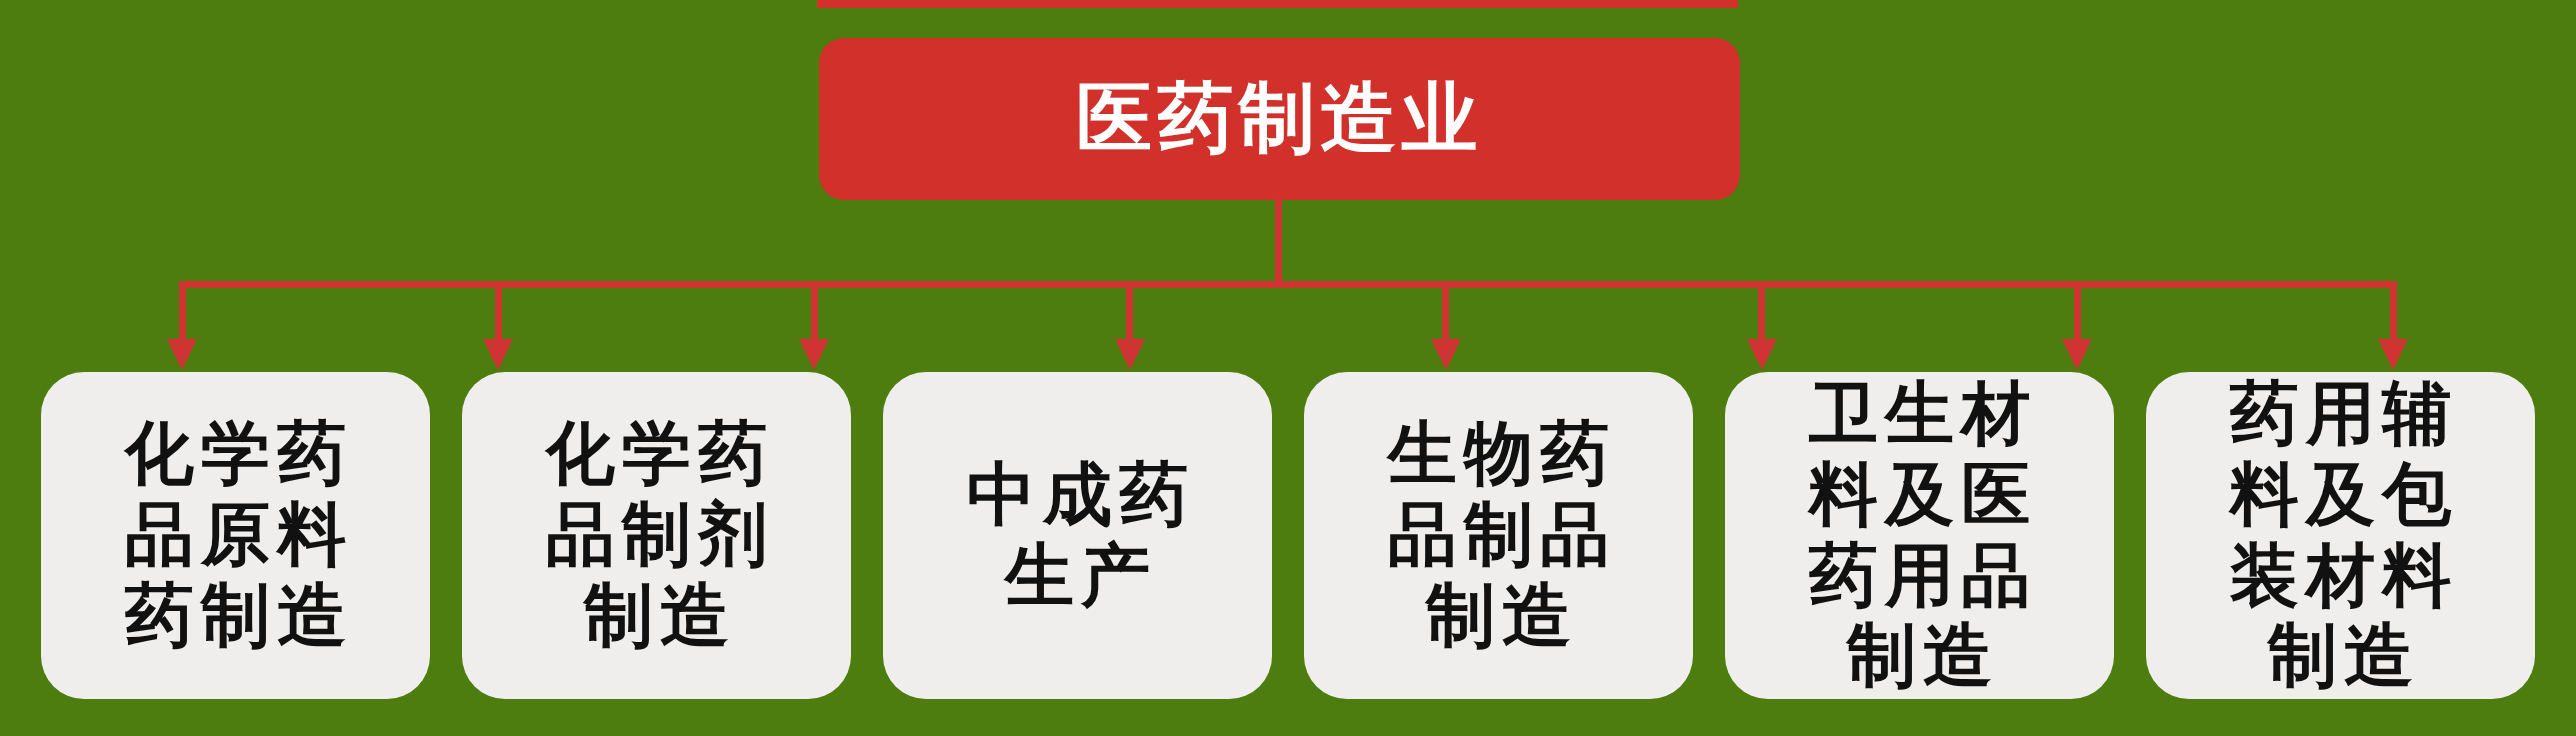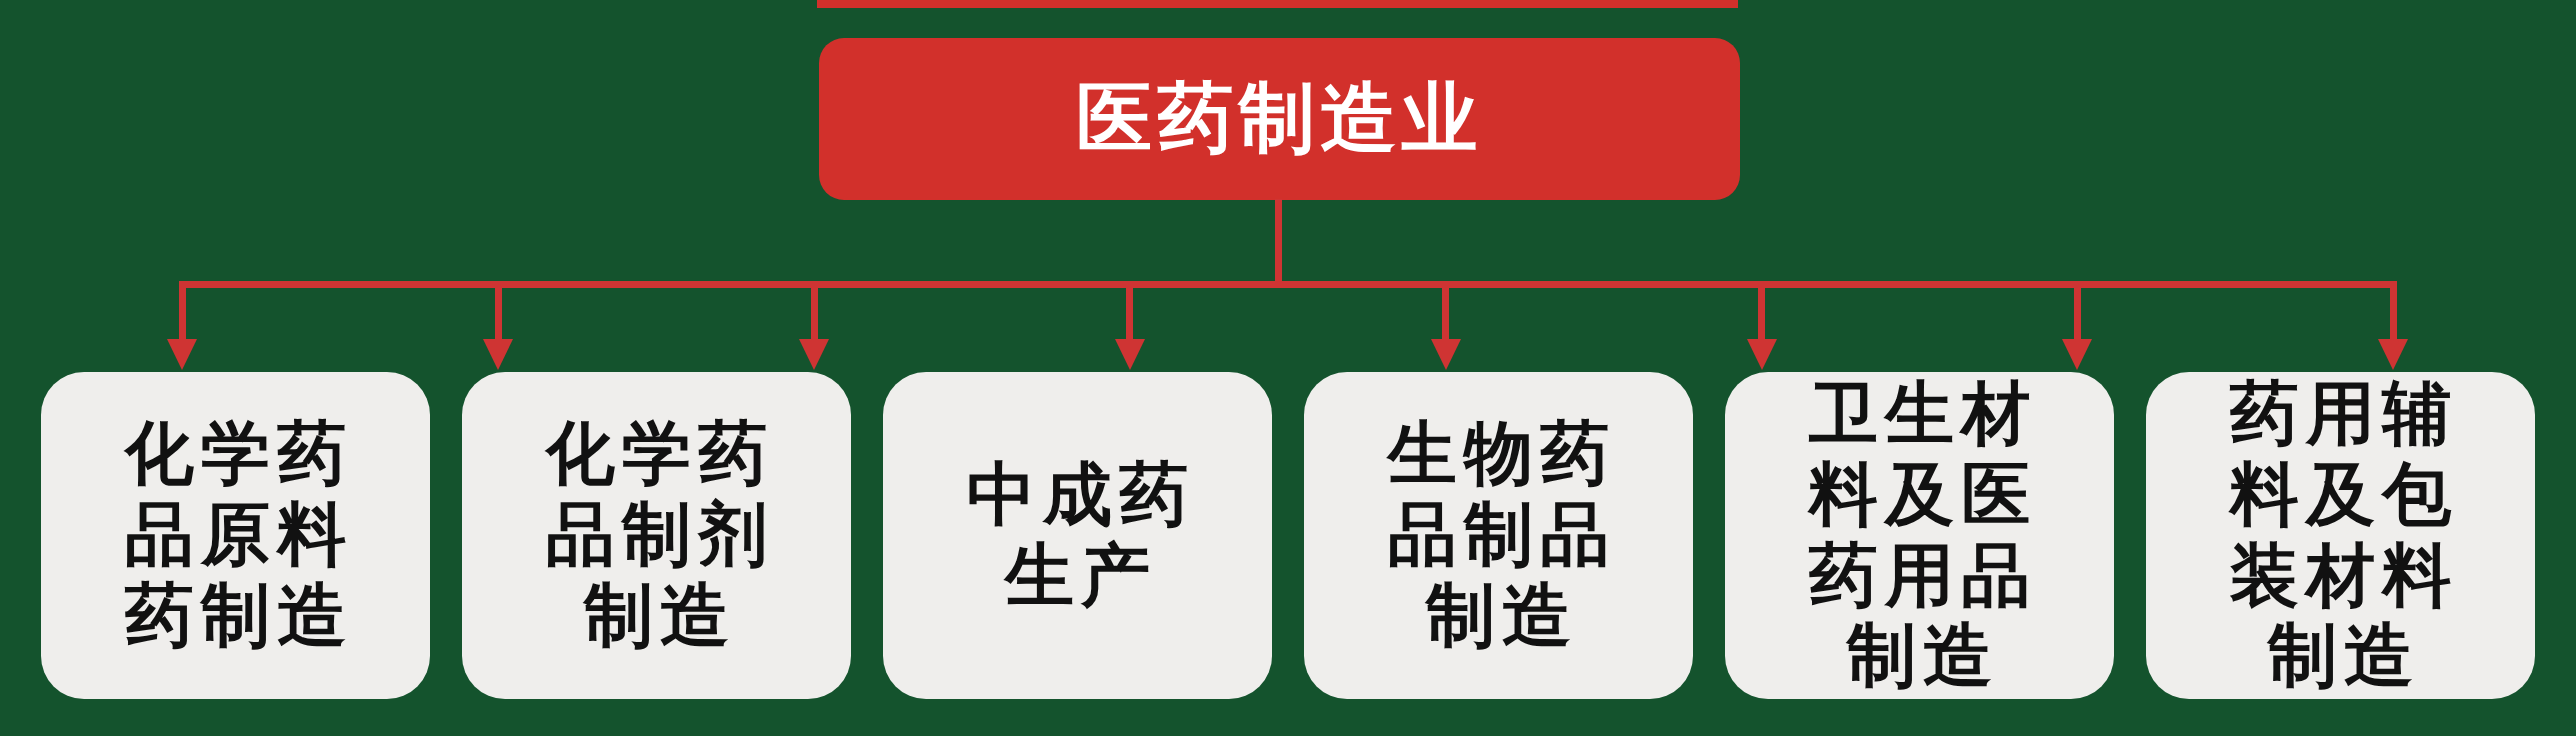--- a/index.html
+++ b/index.html
@@ -5,21 +5,21 @@
   html, body {
     margin: 0;
     padding: 0;
     background: #ffffff;
     font-family: "Liberation Sans", "DejaVu Sans", sans-serif;
   }
   .canvas {
     position: relative;
     width: 2576px;
     height: 737px;
-    background: #14532d;
+    background: #4d7c0f;
     overflow: hidden;
   }
 
   
   .top-strip {
     position: absolute;
     left: 817px;
     top: 0;
     width: 921px;
     height: 8.1px;

